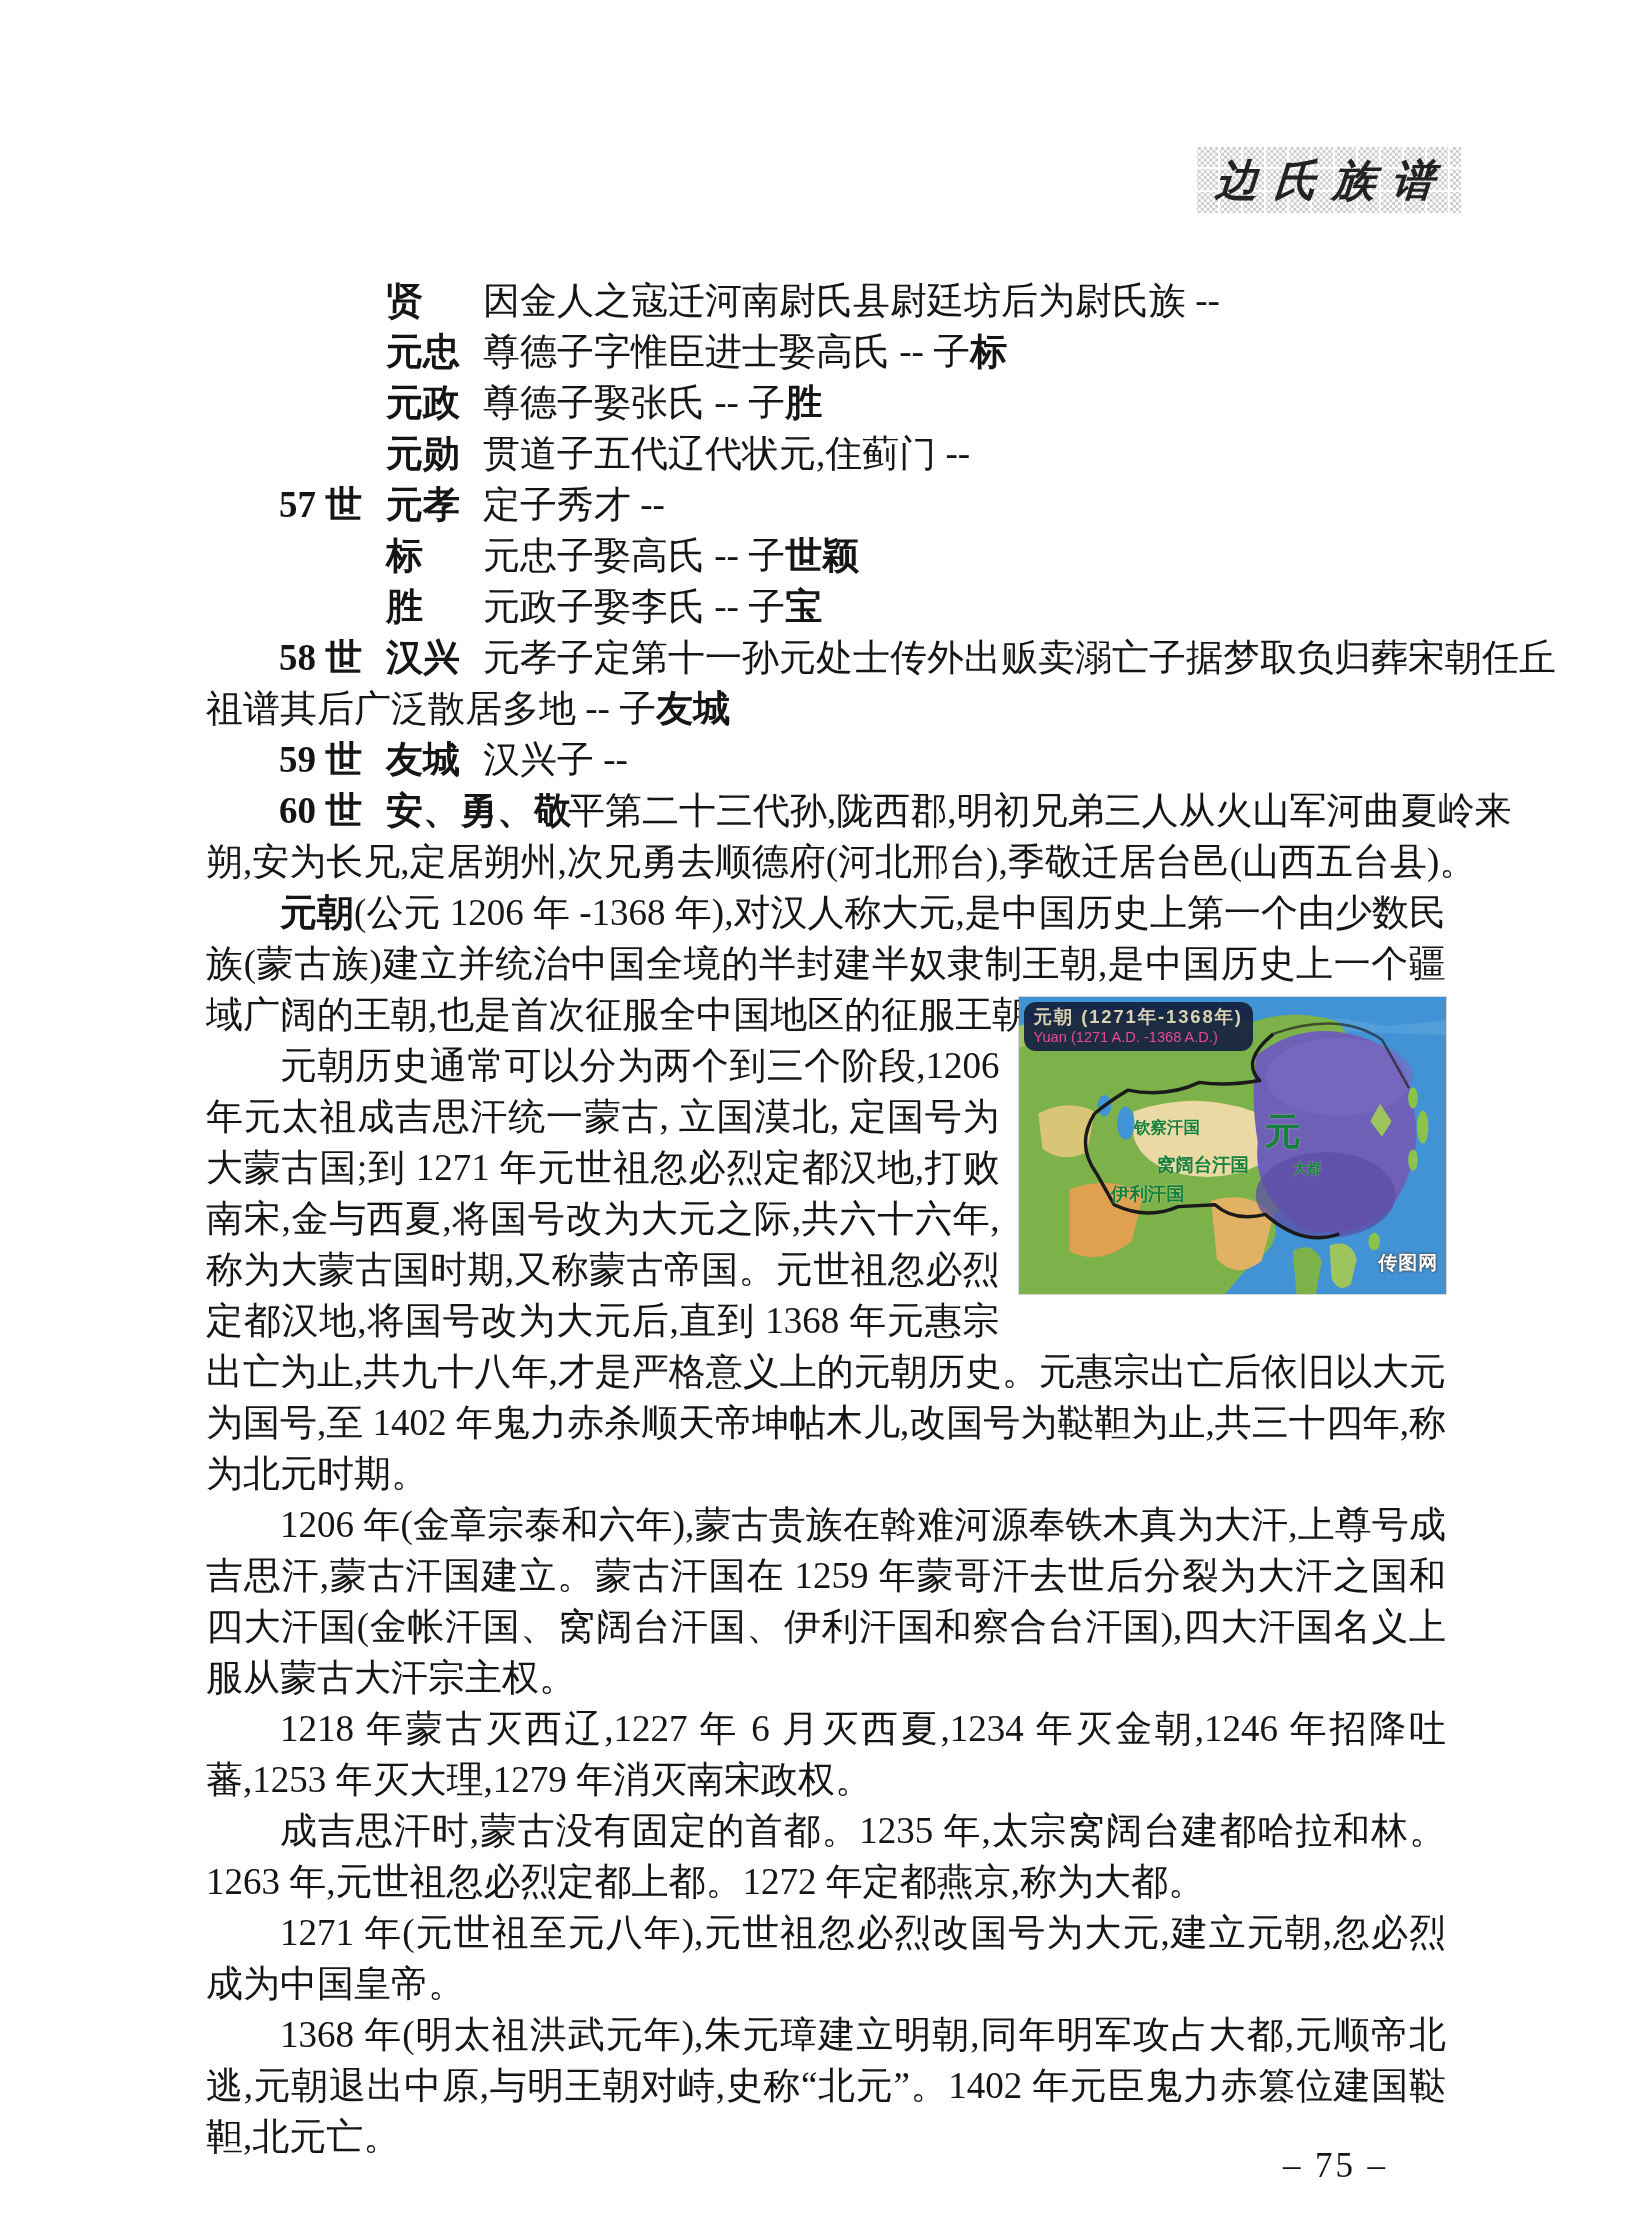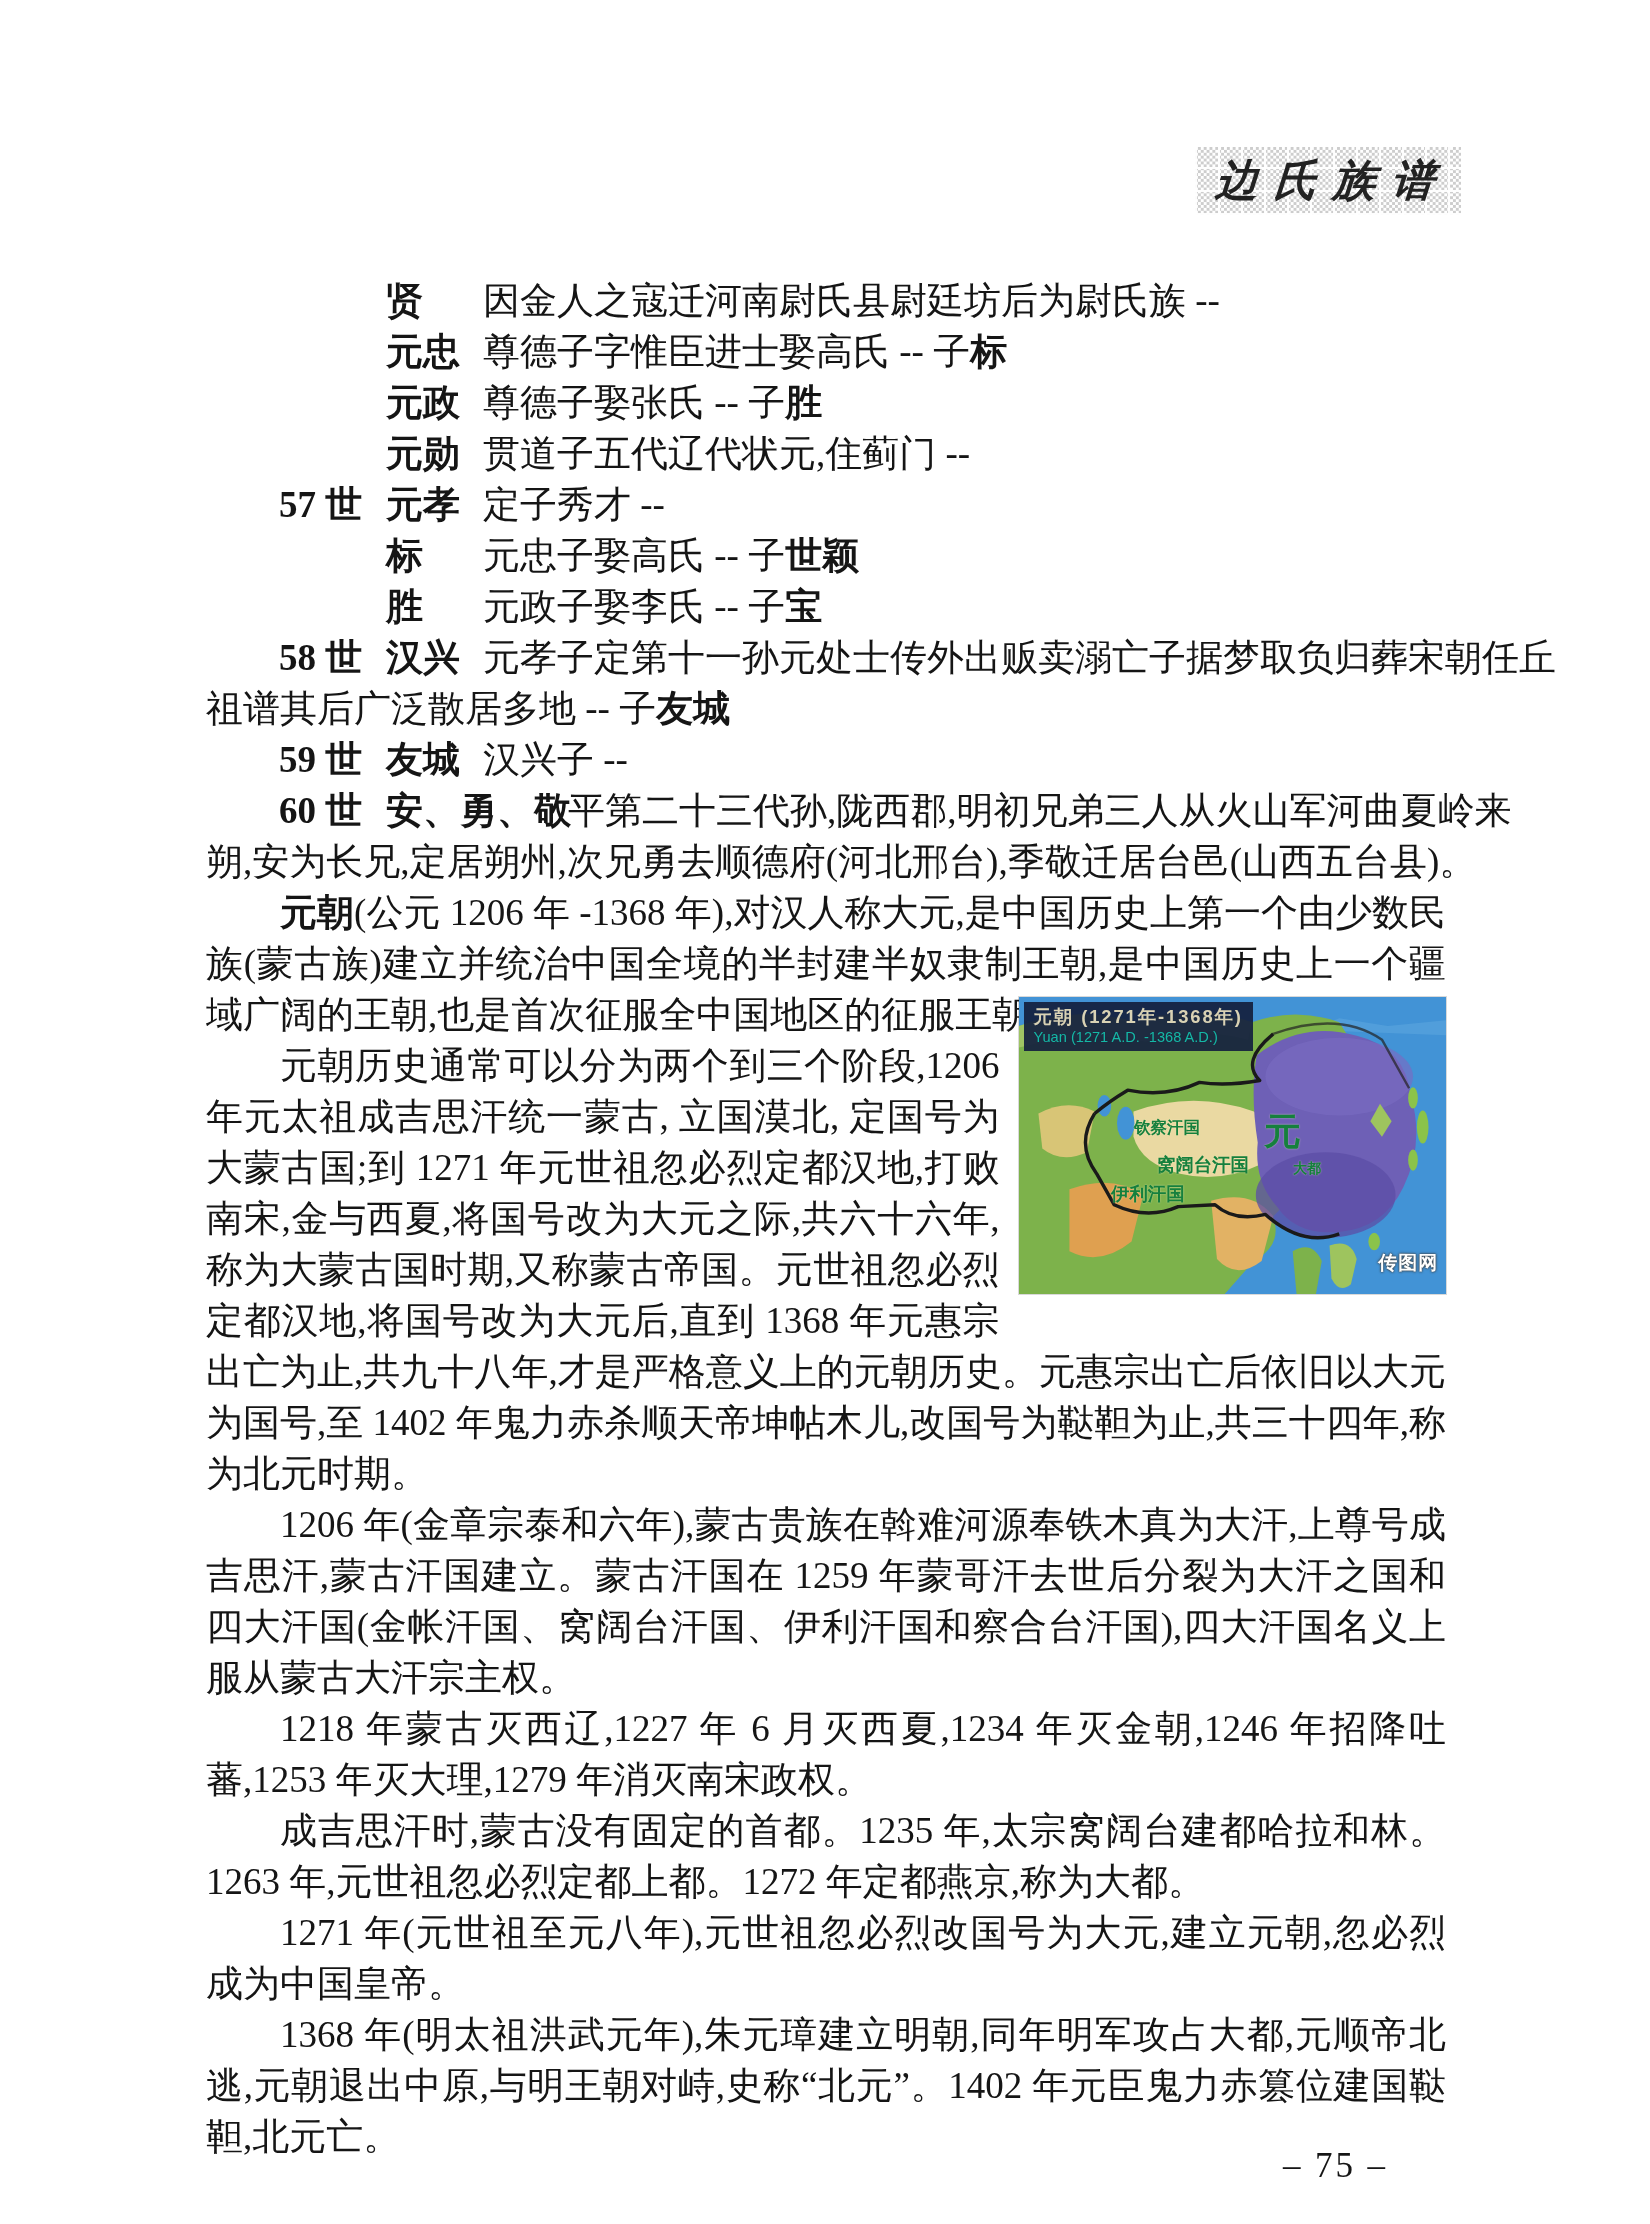--- a/index.html
+++ b/index.html
@@ -48,23 +48,24 @@
     position:relative;overflow:hidden;
     box-shadow:0 0 0 1px rgba(0,0,0,.15);
     text-indent:0;
   }
   .map svg{display:block;width:100%;height:100%;}
   .map-title-box{
     position:absolute;left:4.9px;top:4.9px;
     background:rgba(20,32,62,.93);
     padding:2.9px 9.7px 4.9px;line-height:1.25;
     font-family:"Liberation Sans","DejaVu Sans",sans-serif;
+    border-radius:12px;
   }
   .mt-zh{font-size:18.4px;font-weight:bold;color:#d9d2b4;letter-spacing:1.9px;white-space:nowrap;}
-  .mt-en{font-size:14.6px;color:#14b8a6;white-space:nowrap;}
+  .mt-en{font-size:14.6px;color:#ec4899;white-space:nowrap;}
   .map-label{
     position:absolute;color:#15803d;font-weight:bold;
     font-family:"Liberation Sans","DejaVu Sans",sans-serif;
     text-shadow:0 0 1.9px rgba(255,240,200,.6);white-space:nowrap;
   }
   .lbl-kipchak{left:115px;top:105px;font-size:16.5px;}
   .lbl-ogedei{left:138px;top:142px;font-size:18.4px;}
   .lbl-il{left:92px;top:171px;font-size:18.4px;}
   .lbl-yuan{left:245px;top:109px;font-size:37px;letter-spacing:1.9px;}
   .lbl-dadu{left:274px;top:146px;font-size:14px;text-align:center;}

